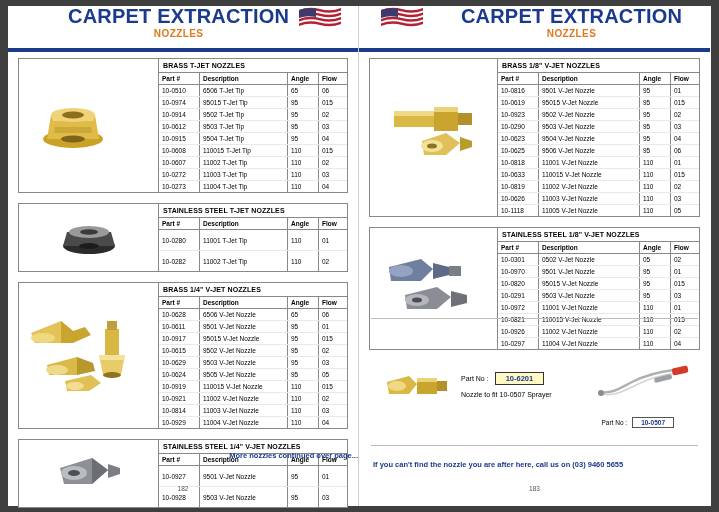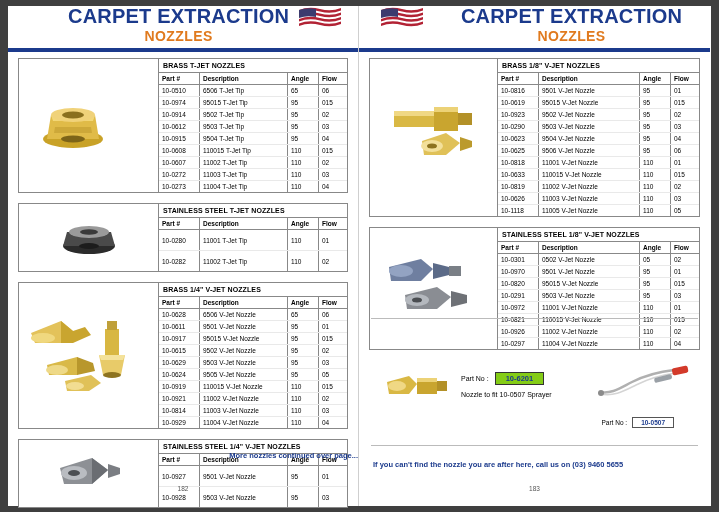--- a/index.html
+++ b/index.html
@@ -33,21 +33,21 @@
   }
   .hdr .ttl h1{
     margin:0;
     font-size:20px;
     font-weight:bold;
     color:#1b3a8c;
     letter-spacing:.2px;
   }
   .hdr .ttl h2{
     margin:3px 0 0 0;
-    font-size:14px;
+    font-size:10px;
     font-weight:bold;
     color:#e07a1e;
     letter-spacing:.4px;
   }
   .flag{
     width:42px;height:24px;position:relative;flex:0 0 auto;
   }
   .flag svg{display:block;}
   .hdr.left-hdr{justify-content:flex-start;padding-left:60px;}
   .hdr.right-hdr{justify-content:flex-start;padding-left:22px;}
@@ -128,21 +128,21 @@
   
   .promo{
     position:relative;margin-top:6px;height:72px;
   }
   .promo .pnozzle{position:absolute;left:14px;top:6px;}
   .promo .ptext{position:absolute;left:92px;top:12px;font-size:7px;}
   .promo .ptext .row1{display:flex;align-items:center;gap:6px;}
   .promo .ptext .lbl{font-size:7px;color:#000;}
   .promo .pnobox{
     border:1px solid #333;padding:1px 10px;font-size:7.5px;font-weight:bold;color:#1b3a8c;
-    background:#84cc16;
+    background:#fef9c3;
   }
   .promo .sub{margin-top:6px;font-size:7px;color:#000;}
   .promo .wand{position:absolute;right:6px;top:4px;}
   .promo .pn2{position:absolute;right:26px;bottom:4px;display:flex;align-items:center;gap:5px;font-size:6.5px;}
   .promo .pn2 .box2{border:1px solid #555;padding:1px 8px;font-size:6.5px;color:#1b3a8c;font-weight:bold;}
 </style>
 </head>
 <body>
 
 <div class="spread">

